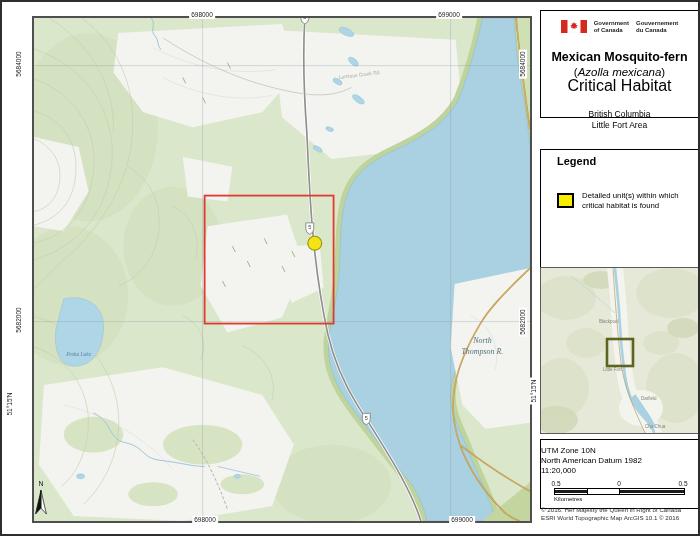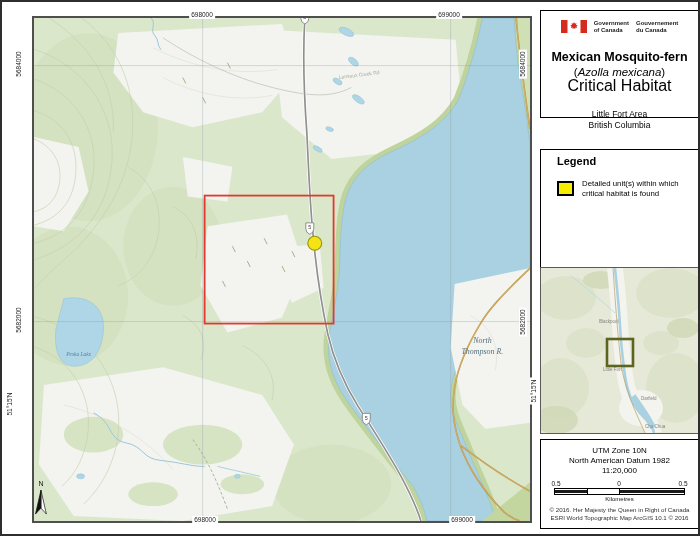--- a/index.html
+++ b/index.html
@@ -26,28 +26,28 @@
   .wordmark .wm-txt { font-size:6px; line-height:7px; font-weight:bold; color:#1c1c1c; text-align:left; }
   .flag { width:26px; height:13px; position:relative; flex:0 0 auto; }
   .map-title { margin-top:16px; }
   .map-title .t1 { font-size:12.5px; font-weight:bold; color:#000; line-height:15px;}
   .map-title .t2 { font-size:11.5px; font-style:italic; color:#000; line-height:14px;}
   .map-title .t2 .paren { font-style:normal; }
   .map-title .t3 { font-size:16px; color:#000; line-height:14px;}
   .subtitle { margin-top:16px; font-size:8.5px; line-height:10.5px; color:#000; }
   #legend-box { top:147px; height:131px; border:1px solid #000; padding:5px 16px; }
   #legend-box .lg-head { font-size:11px; font-weight:bold; color:#000; }
-  .lg-item { display:flex; align-items:center; gap:8px; margin-top:12px; }
+  .lg-item { display:flex; align-items:center; gap:8px; margin-top:24px; }
   .lg-sw { width:17px; height:15px; flex:0 0 auto; }
   .lg-sw.yellow { background:#f7ed00; border:2px solid #000; }
   .lg-sw.red    { background:#ffffff; border:2px solid #e8392b; }
   .lg-txt { font-size:7.8px; line-height:9.5px; color:#000; }
   #inset-box { top:265px; height:167px; border:1px solid #5a5a5a; overflow:hidden; }
   #inset-box svg { display:block; width:100%; height:100%; }
-  #info-box { top:437px; height:90px; border:1px solid #000; text-align:center; padding-top:6px; }
+  #info-box { top:437px; height:70px; border:1px solid #000; text-align:left; padding-top:6px; }
   #info-box .i1 { font-size:8px; line-height:10px; color:#000; }
   .scalebar-wrap { position:relative; width:131px; margin:4px auto 0 auto; height:22px; }
   .sb-labels { position:relative; height:8px; font-size:6.5px; color:#111; }
   .sb-l { position:absolute; top:0; transform:translateX(-50%); }
   .sb-bar { display:flex; width:131px; height:7px; border:1px solid #000; background:#fff; }
   .sb-seg { height:100%; }
   .sb-seg + .sb-seg { border-left:1px solid #000; }
   .sb-striped { background:linear-gradient(to bottom,#fff 0,#fff 1.5px,#1a1a1a 1.5px,#1a1a1a 4px,#fff 4px,#fff 100%); }
   .sb-unit { font-size:6px; color:#111; margin-top:1px; }
   .copyright { font-size:6.2px; line-height:7.5px; color:#333; margin-top:4px; }
@@ -216,22 +216,22 @@
         <div>Gouvernement</div>
         <div>du Canada</div>
       </div>
     </div>
     <div class="map-title">
       <div class="t1">Mexican Mosquito-fern</div>
       <div class="t2"><span class="paren">(</span><span>Azolla mexicana</span><span class="paren">)</span></div>
       <div class="t3">Critical Habitat</div>
     </div>
     <div class="subtitle">
+      <div>British Columbia</div>
       <div>Little Fort Area</div>
-      <div>British Columbia</div>
     </div>
   </div>
 
   <div class="panel" id="legend-box">
     <div class="lg-head">Legend</div>
     <div class="lg-item">
       <div class="lg-sw yellow"></div>
       <div class="lg-txt">Detailed unit(s) within which critical habitat is found</div>
     </div>
   </div>

